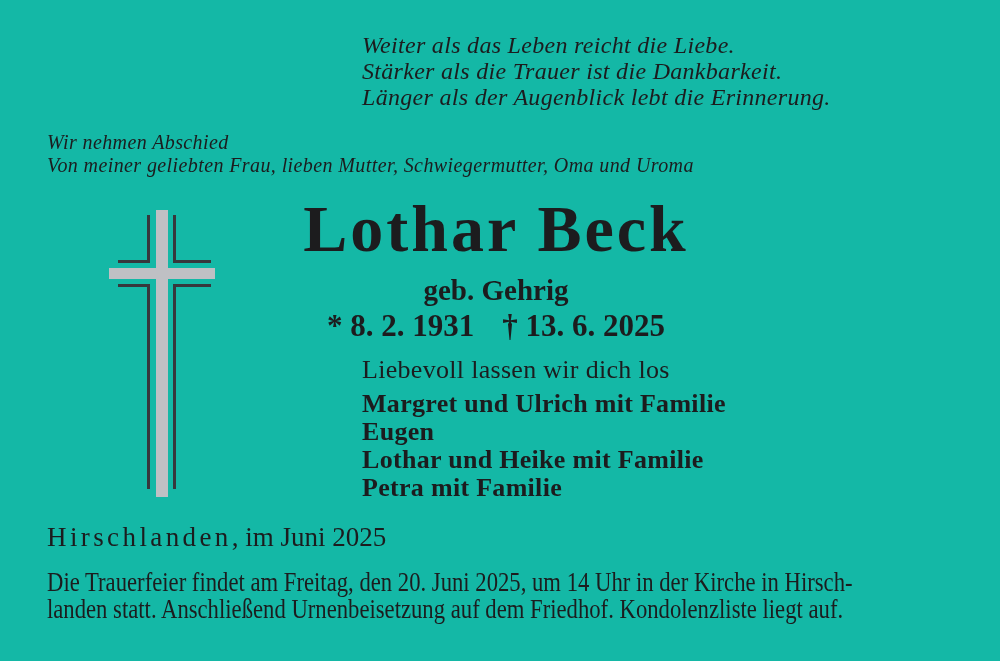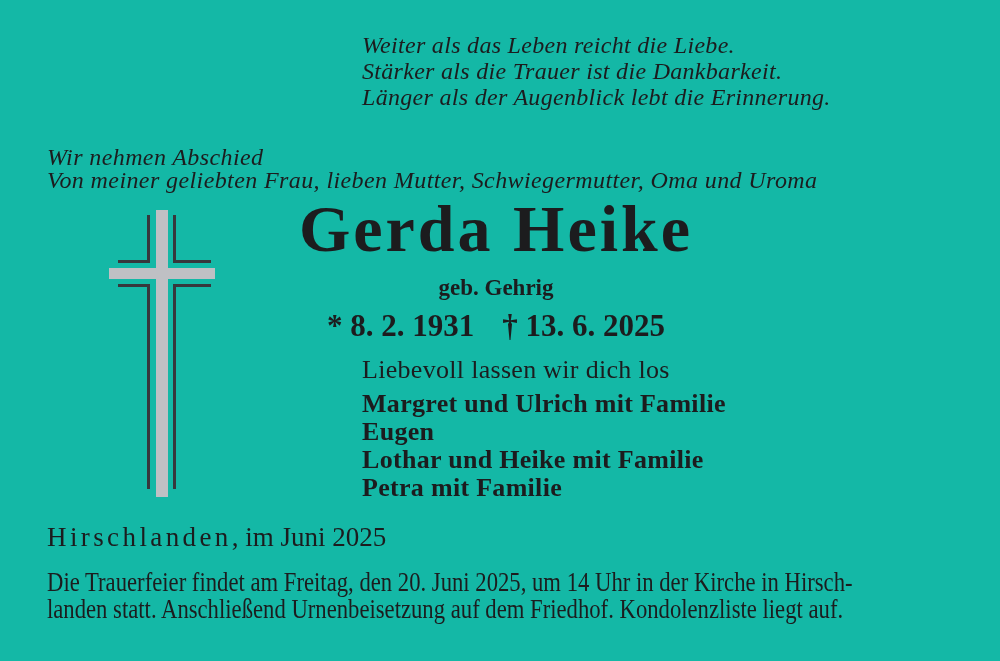--- a/index.html
+++ b/index.html
@@ -25,23 +25,23 @@
     font-style: italic;
     font-size: 24px;
     line-height: 26px;
     letter-spacing: 0.3px;
     white-space: nowrap;
   }
 
   
   .intro {
     left: 47px;
-    top: 146px;
+    top: 131px;
     font-style: italic;
-    font-size: 24px;
+    font-size: 20px;
     line-height: 23px;
     letter-spacing: 0.4px;
     white-space: nowrap;
   }
 
   
   .cross-wrap {
     left: 100px;
     top: 200px;
     width: 125px;
@@ -65,21 +65,21 @@
     font-weight: bold;
     letter-spacing: 3px;
     line-height: 1;
     white-space: nowrap;
   }
   .maiden-name {
     position: absolute;
     left: 0;
     top: 276px;
     width: 500px;
-    font-size: 23px;
+    font-size: 29px;
     font-weight: bold;
     line-height: 1;
   }
   .life-dates {
     position: absolute;
     left: 0;
     top: 310px;
     width: 500px;
     font-size: 31px;
     font-weight: bold;
@@ -162,21 +162,21 @@
 
       <rect x="18" y="84" width="32" height="3" fill="#37373c"></rect>
       <rect x="47" y="84" width="3" height="205" fill="#37373c"></rect>
 
       <rect x="73" y="84" width="38" height="3" fill="#37373c"></rect>
       <rect x="73" y="84" width="3" height="205" fill="#37373c"></rect>
     </svg>
   </div>
 
   <div class="abs center-col">
-    <h1 class="deceased-name">Gerda Heike</h1>
+    <h1 class="deceased-name">Lothar Beck</h1>
     <div class="maiden-name">geb. Gehrig</div>
     <div class="life-dates"><span>* 8. 2. 1931</span><span class="gap"></span><span>† 13. 6. 2025</span></div>
   </div>
 
   <div class="abs farewell">Liebevoll lassen wir dich los</div>
 
   <div class="abs mourners">
     <div>Margret und Ulrich mit Familie</div>
     <div>Eugen</div>
     <div>Lothar und Heike mit Familie</div>

